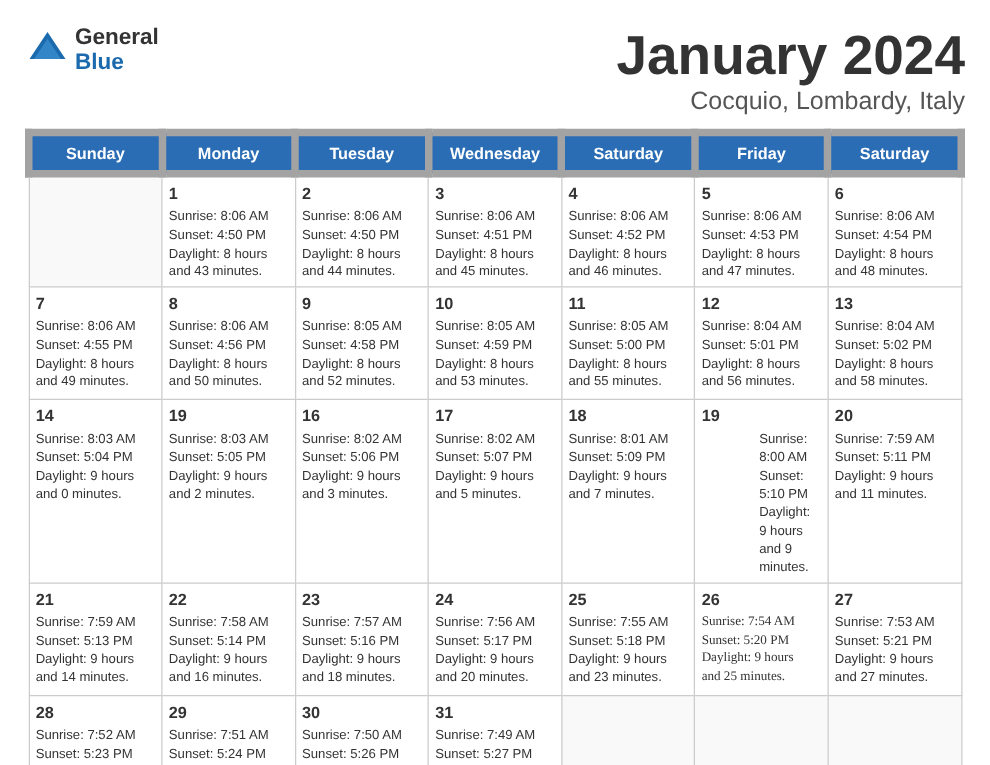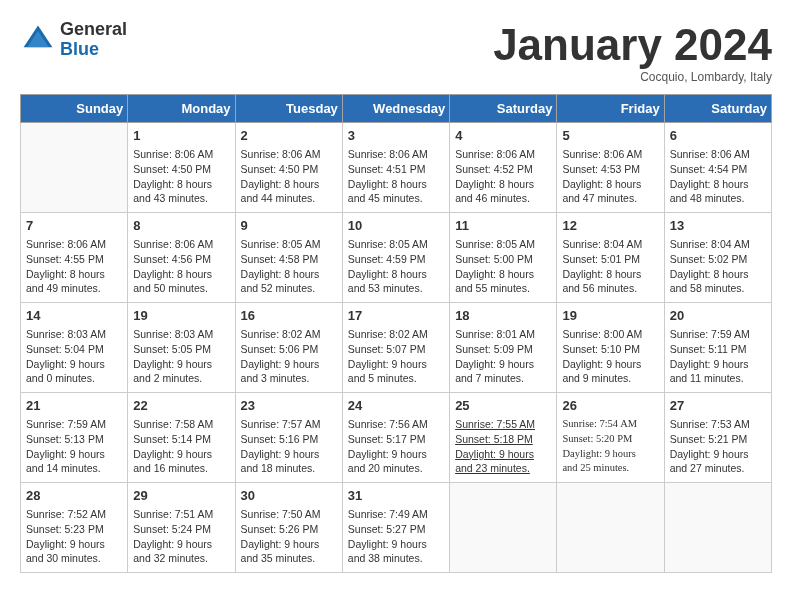--- a/index.html
+++ b/index.html
@@ -36,36 +36,36 @@
     }
     .title-block {
       text-align: right;
     }
     .month-title {
       font-size: 44px;
       font-weight: bold;
       color: #333;
     }
     .location {
-      font-size: 12px;
+      font-size: 20px;
       color: #555;
     }
     .calendar {
       width: 100%;
       border-collapse: collapse;
       font-size: 11px;
     }
     .calendar thead tr th {
       background-color: #2a6db5;
       color: #fff;
       padding: 6px 4px;
-      text-align: right;
+      text-align: center;
       font-size: 13px;
       font-weight: bold;
-      border: 1px solid #a3a3a3;
+      border: 6px solid #a3a3a3;
     }
     .calendar tbody tr td {
       border: 1px solid #ccc;
       vertical-align: top;
       padding: 4px 5px;
       width: calc(100% / 7);
       height: 90px;
       color: #333;
       line-height: 1.4;
     }
@@ -242,21 +242,21 @@
         </td>
         <td>
           <div class="date-num">18</div>
           <div class="day-info" style="white-space: pre-line;">Sunrise: 8:01 AM
 Sunset: 5:09 PM
 Daylight: 9 hours
 and 7 minutes.</div>
         </td>
         <td>
           <div class="date-num">19</div>
-          <div class="day-info" style="white-space: pre-line;">Sunrise: 8:00 AM
+          <div class="day-info" style="white-space: pre-line; margin-left: 46px;">Sunrise: 8:00 AM
 Sunset: 5:10 PM
 Daylight: 9 hours
 and 9 minutes.</div>
         </td>
         <td>
           <div class="date-num">20</div>
           <div class="day-info" style="white-space: pre-line;">Sunrise: 7:59 AM
 Sunset: 5:11 PM
 Daylight: 9 hours
 and 11 minutes.</div>
@@ -286,21 +286,21 @@
         </td>
         <td>
           <div class="date-num">24</div>
           <div class="day-info" style="white-space: pre-line;">Sunrise: 7:56 AM
 Sunset: 5:17 PM
 Daylight: 9 hours
 and 20 minutes.</div>
         </td>
         <td>
           <div class="date-num">25</div>
-          <div class="day-info" style="white-space: pre-line; text-decoration: underline;">Sunrise: 7:55 AM
+          <div class="day-info" style="white-space: pre-line;">Sunrise: 7:55 AM
 Sunset: 5:18 PM
 Daylight: 9 hours
 and 23 minutes.</div>
         </td>
         <td>
           <div class="date-num">26</div>
           <div class="day-info" style="white-space: pre-line; font-family: Liberation Serif, serif;">Sunrise: 7:54 AM
 Sunset: 5:20 PM
 Daylight: 9 hours
 and 25 minutes.</div>

